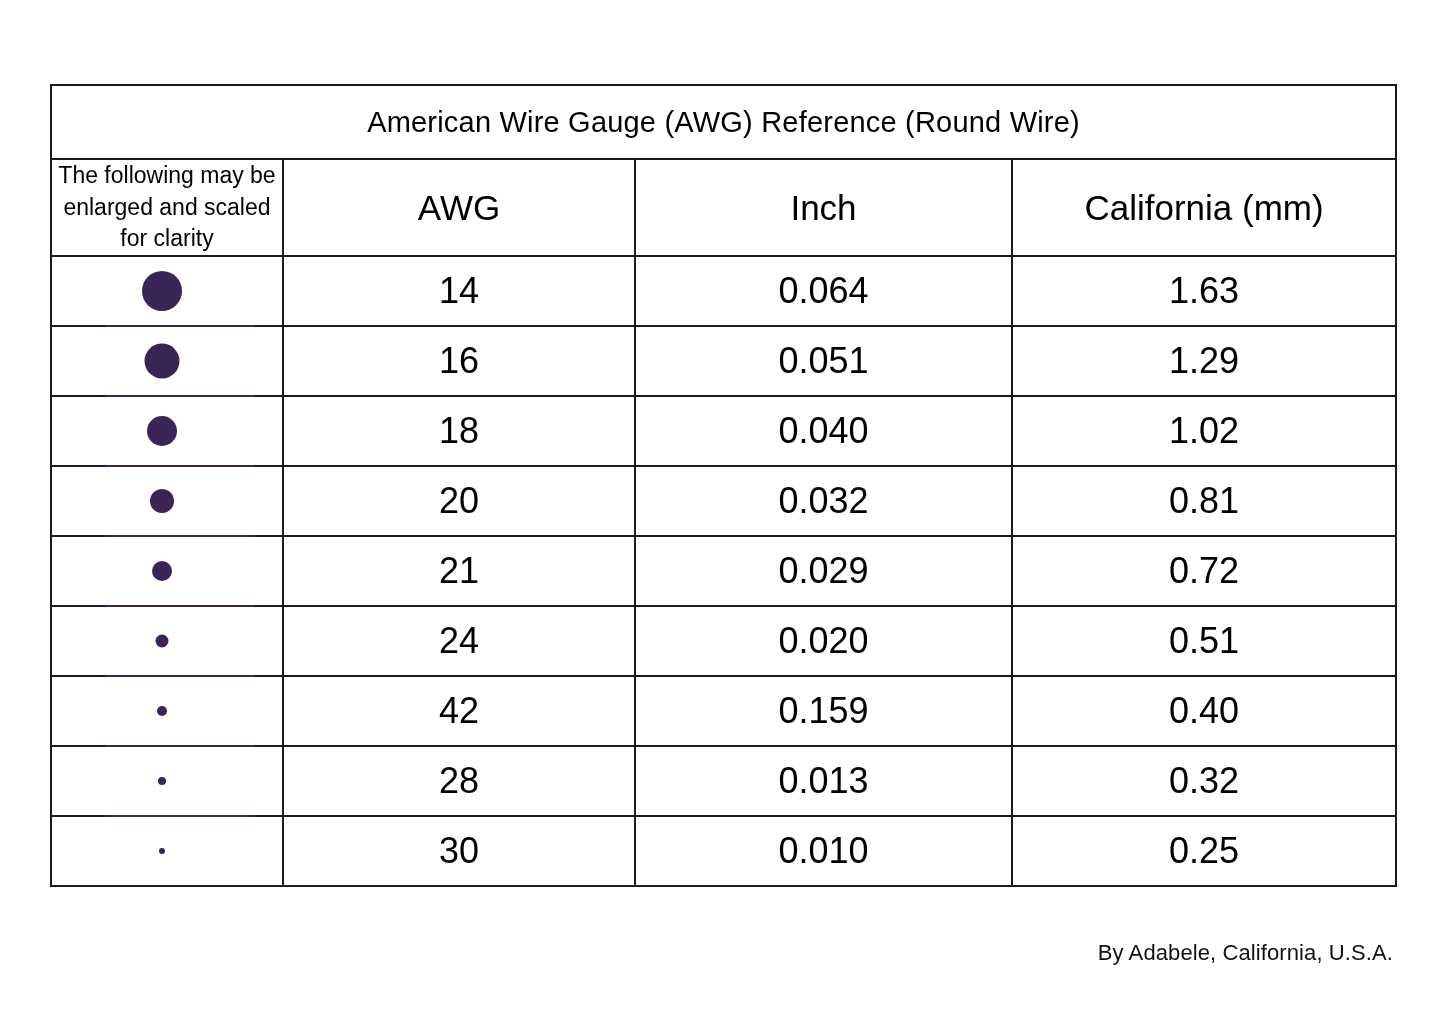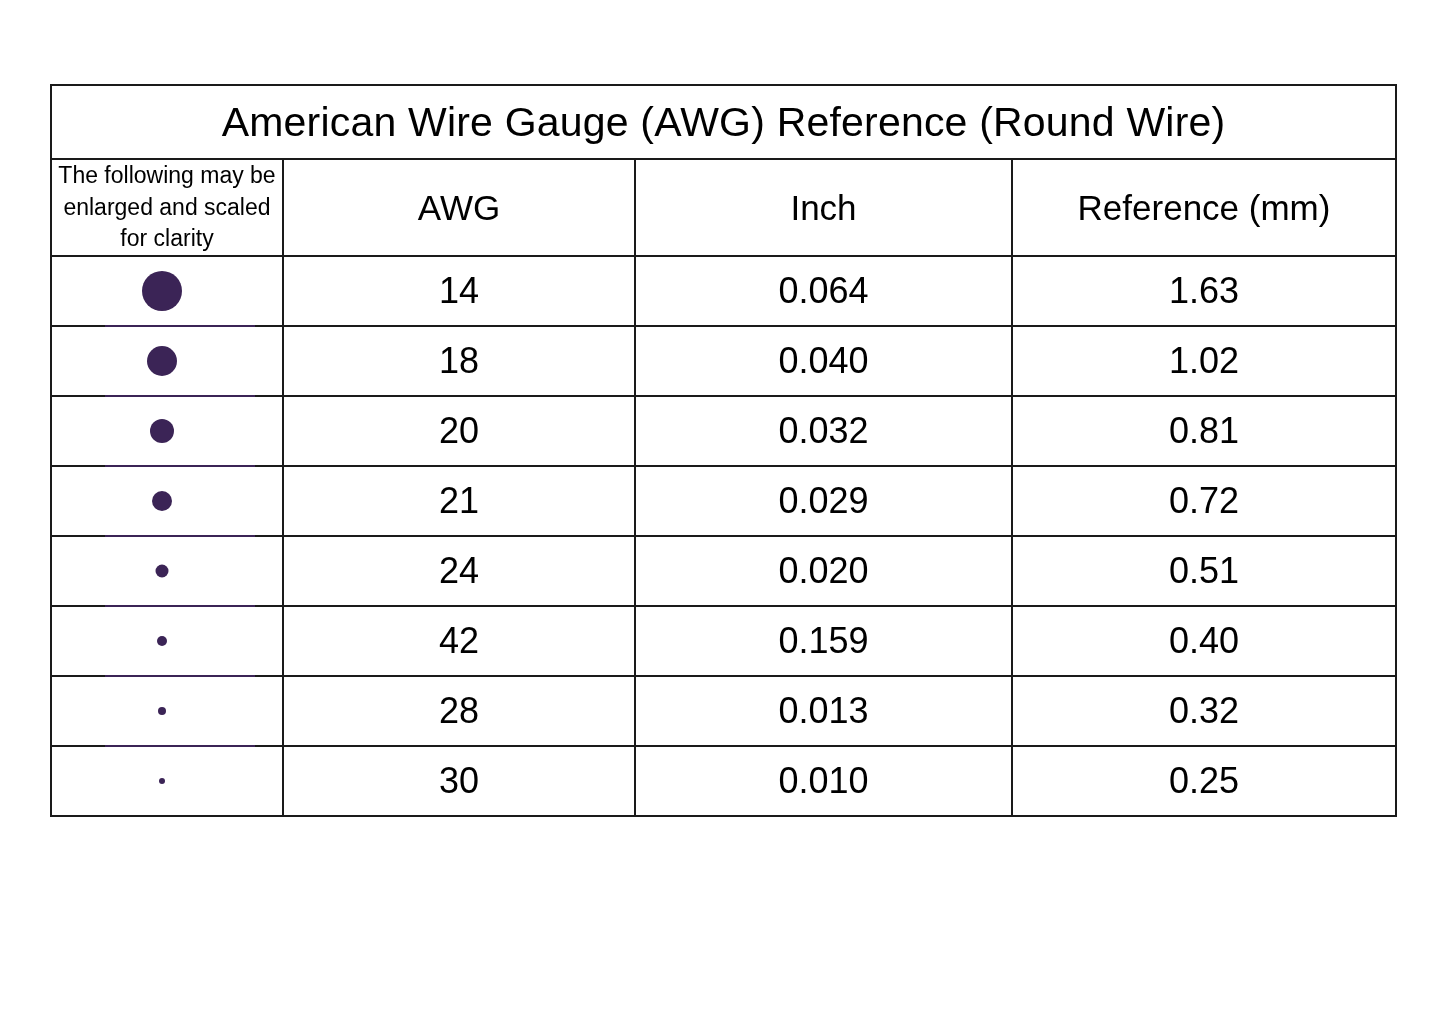--- a/index.html
+++ b/index.html
@@ -35,21 +35,21 @@
 
   table.awg td, table.awg th {
     border: 2px solid #1a1a1a;
     padding: 0;
     vertical-align: middle;
     text-align: center;
   }
 
   .title-cell {
     height: 72px;
-    font-size: 41px;
+    font-size: 29px;
     font-weight: normal;
     letter-spacing: 0.2px;
     color: #000;
     padding: 4px 0 8px 0;
   }
 
   .head-note {
     text-align: left;
     font-size: 23px;
     line-height: 1.38;
@@ -130,38 +130,49 @@
           <col class="c3">
       </colgroup>
       <tbody>
         <tr>
           <td class="title-cell" colspan="4">American Wire Gauge (AWG) Reference (Round Wire)</td>
         </tr>
         <tr>
           <td class="head-note">The following may be enlarged and scaled for clarity</td>
           <td class="head-label">AWG</td>
           <td class="head-label">Inch</td>
-          <td class="head-label">Reference (mm)</td>
+          <td class="head-label">California (mm)</td>
         </tr>
       </tbody>
       <tbody id="rows-body">
           <tr>
             <td class="dot-cell">
               <div class="dot-inner">
                 <div class="dot" style="width: 40px; height: 40px; background: rgb(59, 36, 86);"></div>
                 <div class="dot-line" style="width: 150px; background: rgb(59, 36, 86);"></div>
               </div>
             </td>
             <td class="data-cell">14</td>
             <td class="data-cell">0.064</td>
             <td class="data-cell">1.63</td>
           </tr>
           <tr>
             <td class="dot-cell">
               <div class="dot-inner">
+                <div class="dot" style="width: 35px; height: 35px; background: rgb(59, 36, 86);"></div>
+                <div class="dot-line" style="width: 150px; background: rgb(59, 36, 86);"></div>
+              </div>
+            </td>
+            <td class="data-cell">16</td>
+            <td class="data-cell">0.051</td>
+            <td class="data-cell">1.29</td>
+          </tr>
+          <tr>
+            <td class="dot-cell">
+              <div class="dot-inner">
                 <div class="dot" style="width: 30px; height: 30px; background: rgb(59, 36, 86);"></div>
                 <div class="dot-line" style="width: 150px; background: rgb(59, 36, 86);"></div>
               </div>
             </td>
             <td class="data-cell">18</td>
             <td class="data-cell">0.040</td>
             <td class="data-cell">1.02</td>
           </tr>
           <tr>
             <td class="dot-cell">
@@ -225,14 +236,15 @@
               </div>
             </td>
             <td class="data-cell">30</td>
             <td class="data-cell">0.010</td>
             <td class="data-cell">0.25</td>
           </tr>
         </tbody>
     </table>
   </div>
 
+  <div class="credit">By Adabele, California, U.S.A.</div>
 
 </div>
 
 </body></html>

